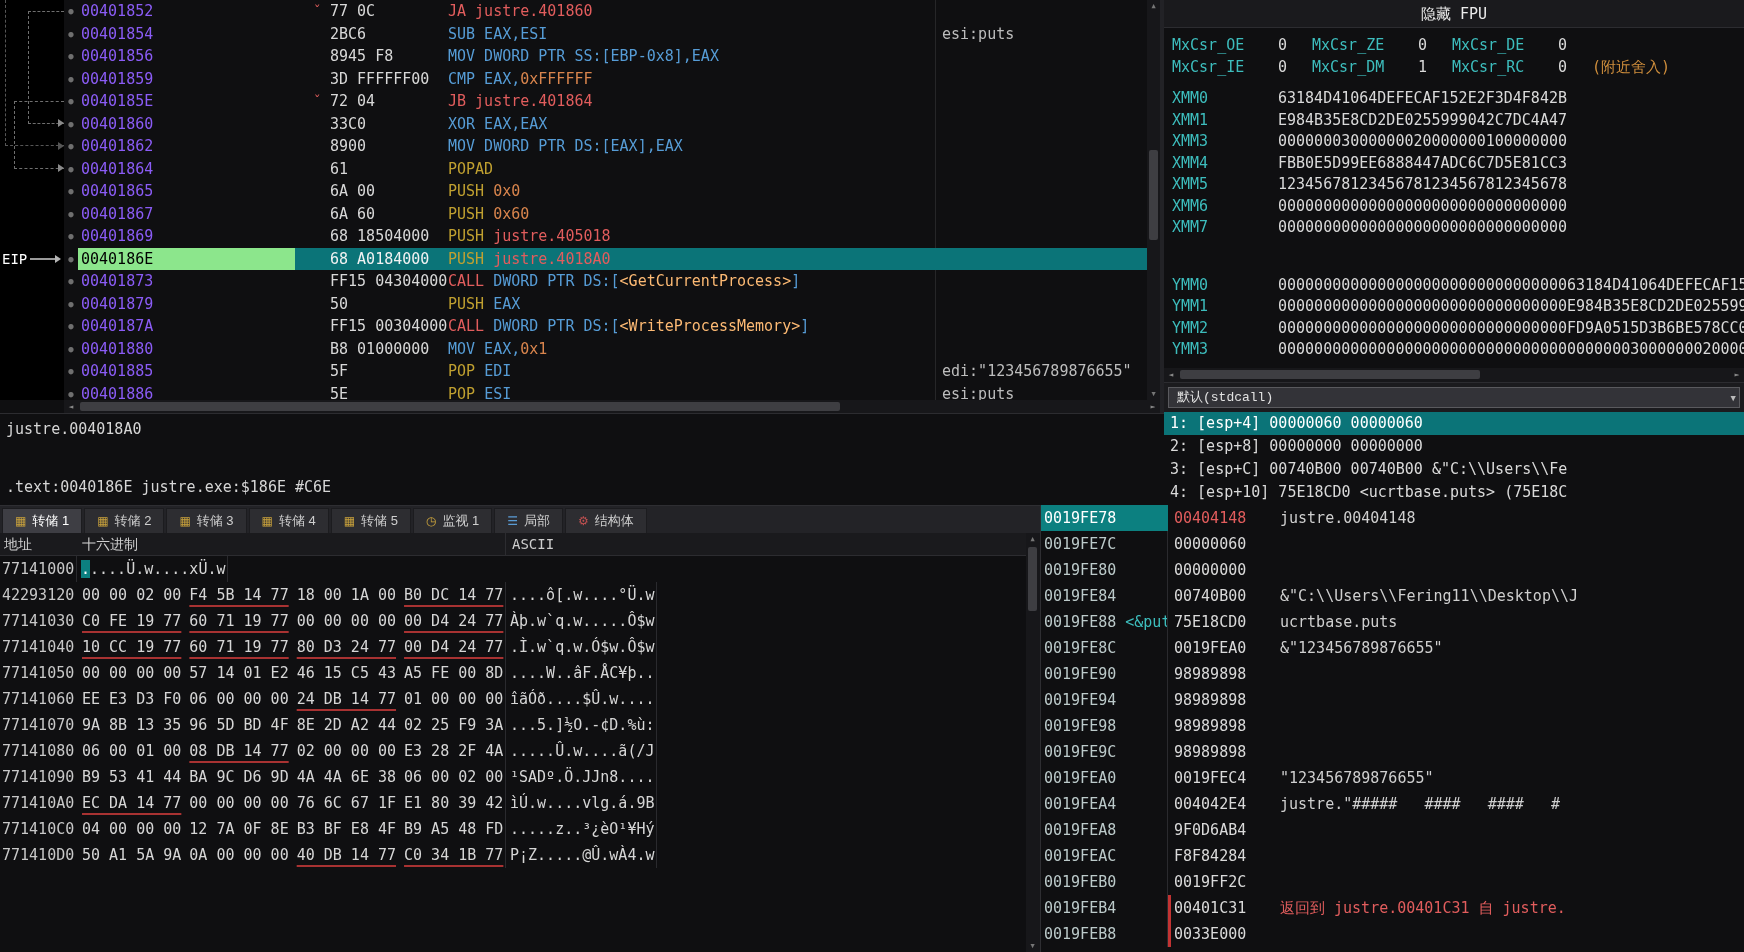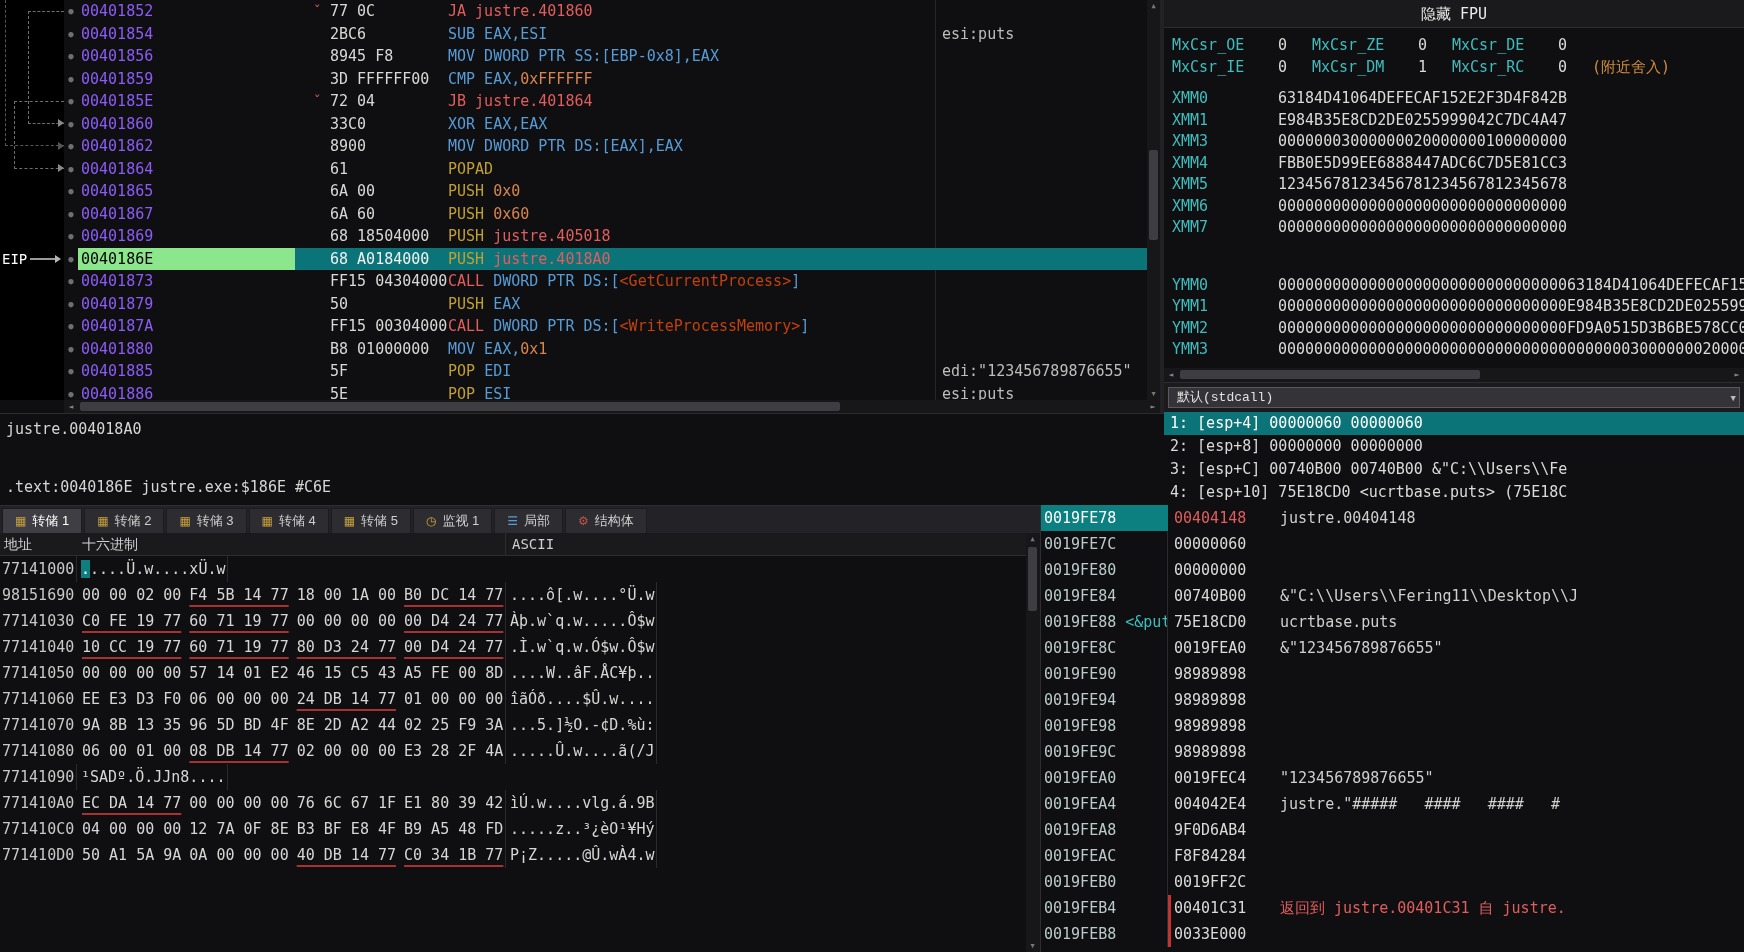--- a/index.html
+++ b/index.html
@@ -14,21 +14,21 @@
 .c-bp{width:14px;text-align:center;font-size:9px;color:#6f6f6f;flex:none}
 .c-addr{width:217px;padding-left:3px;color:#8b5cf6;flex:none;overflow:hidden}
 .c-mid{width:153px;position:relative;padding-left:35px;flex:none;overflow:hidden;color:#d8d8d8}
 .jump-marker{position:absolute;left:18px;top:0;color:#e25d5d;font-size:14px}
 .c-instr{width:487px;flex:none;overflow:hidden}
 .c-cmt{flex:1;border-left:1px solid #262628;padding-left:6px;color:#bdbdbd;overflow:hidden}
 .sel-row .c-mid,.sel-row .c-instr,.sel-row .c-cmt{background:#0b7478;color:#f2f2f2}
 .sel-row .c-cmt{border-left-color:#0b7478}
 .sel-addr{background:#8ce68c;color:#000 !important}
 .t-b{color:#569cd6}.t-j{color:#e25d5d}.t-p{color:#c0a030}.t-n{color:#d9854d}
-.t-a{color:#e25d5d}.t-f{color:#c2410c}
+.t-a{color:#e25d5d}.t-f{color:#fdba74}
 
 .jlA{position:absolute;left:28px;top:11px;width:36px;height:113px;border-left:1px dashed #6f6f6f;border-top:1px dashed #6f6f6f;border-bottom:1px dashed #6f6f6f}
 .jlB{position:absolute;left:14px;top:101px;width:50px;height:68px;border-left:1px dashed #6f6f6f;border-top:1px dashed #6f6f6f;border-bottom:1px dashed #6f6f6f}
 .jlC{position:absolute;left:5px;top:0;width:59px;height:146px;border-left:1px dashed #565656;border-bottom:1px dashed #565656}
 .arr{position:absolute;width:0;height:0;border-top:4px solid transparent;border-bottom:4px solid transparent;border-left:6px solid #8a8a8a}
 .eip-label{position:absolute;left:2px;top:248px;color:#fff;font-size:14px;line-height:22px}
 .eip-line{position:absolute;left:30px;top:258px;width:26px;border-top:2px solid #9a9a9a}
 
 .vscroll{position:absolute;left:1147px;top:0;width:13px;height:400px;background:#17171a;z-index:4}
 .vthumb{position:absolute;left:2px;width:9px;background:#3e3e42;border-radius:2px}
@@ -227,28 +227,28 @@
       </div>
     </div>
 
   <div class="dump-head">
     <span class="dh-addr">地址</span>
     <span class="dh-hex">十六进制</span>
     <span class="dh-ascii">ASCII</span>
   </div>
   <div class="dump">
       <div class="dump-row"><span class="d-addr">77141000</span><span class="d-ascii"><span class="hl">.</span>....Ü.w....xÜ.w</span></div>
-      <div class="dump-row"><span class="d-addr">98151690</span><span class="d-hex"><span class="d-group">00 00 02 00</span><span class="d-group u">F4 5B 14 77</span><span class="d-group">18 00 1A 00</span><span class="d-group u">B0 DC 14 77</span></span><span class="d-ascii">....ô[.w....°Ü.w</span></div>
+      <div class="dump-row"><span class="d-addr">42293120</span><span class="d-hex"><span class="d-group">00 00 02 00</span><span class="d-group u">F4 5B 14 77</span><span class="d-group">18 00 1A 00</span><span class="d-group u">B0 DC 14 77</span></span><span class="d-ascii">....ô[.w....°Ü.w</span></div>
       <div class="dump-row"><span class="d-addr">77141030</span><span class="d-hex"><span class="d-group u">C0 FE 19 77</span><span class="d-group u">60 71 19 77</span><span class="d-group">00 00 00 00</span><span class="d-group u">00 D4 24 77</span></span><span class="d-ascii">Àþ.w`q.w.....Ô$w</span></div>
       <div class="dump-row"><span class="d-addr">77141040</span><span class="d-hex"><span class="d-group u">10 CC 19 77</span><span class="d-group u">60 71 19 77</span><span class="d-group u">80 D3 24 77</span><span class="d-group u">00 D4 24 77</span></span><span class="d-ascii">.Ì.w`q.w.Ó$w.Ô$w</span></div>
       <div class="dump-row"><span class="d-addr">77141050</span><span class="d-hex"><span class="d-group">00 00 00 00</span><span class="d-group">57 14 01 E2</span><span class="d-group">46 15 C5 43</span><span class="d-group">A5 FE 00 8D</span></span><span class="d-ascii">....W..âF.ÅC¥þ..</span></div>
       <div class="dump-row"><span class="d-addr">77141060</span><span class="d-hex"><span class="d-group">EE E3 D3 F0</span><span class="d-group">06 00 00 00</span><span class="d-group u">24 DB 14 77</span><span class="d-group">01 00 00 00</span></span><span class="d-ascii">îãÓð....$Û.w....</span></div>
       <div class="dump-row"><span class="d-addr">77141070</span><span class="d-hex"><span class="d-group">9A 8B 13 35</span><span class="d-group">96 5D BD 4F</span><span class="d-group">8E 2D A2 44</span><span class="d-group">02 25 F9 3A</span></span><span class="d-ascii">...5.]½O.-¢D.%ù:</span></div>
       <div class="dump-row"><span class="d-addr">77141080</span><span class="d-hex"><span class="d-group">06 00 01 00</span><span class="d-group u">08 DB 14 77</span><span class="d-group">02 00 00 00</span><span class="d-group">E3 28 2F 4A</span></span><span class="d-ascii">.....Û.w....ã(/J</span></div>
-      <div class="dump-row"><span class="d-addr">77141090</span><span class="d-ascii">¹SADº.Ö.JJn8....</span></div>
+      <div class="dump-row"><span class="d-addr">77141090</span><span class="d-hex"><span class="d-group">B9 53 41 44</span><span class="d-group">BA 9C D6 9D</span><span class="d-group">4A 4A 6E 38</span><span class="d-group">06 00 02 00</span></span><span class="d-ascii">¹SADº.Ö.JJn8....</span></div>
       <div class="dump-row"><span class="d-addr">771410A0</span><span class="d-hex"><span class="d-group u">EC DA 14 77</span><span class="d-group">00 00 00 00</span><span class="d-group">76 6C 67 1F</span><span class="d-group">E1 80 39 42</span></span><span class="d-ascii">ìÚ.w....vlg.á.9B</span></div>
       <div class="dump-row"><span class="d-addr">771410C0</span><span class="d-hex"><span class="d-group">04 00 00 00</span><span class="d-group">12 7A 0F 8E</span><span class="d-group">B3 BF E8 4F</span><span class="d-group">B9 A5 48 FD</span></span><span class="d-ascii">.....z..³¿èO¹¥Hý</span></div>
       <div class="dump-row"><span class="d-addr">771410D0</span><span class="d-hex"><span class="d-group">50 A1 5A 9A</span><span class="d-group">0A 00 00 00</span><span class="d-group u">40 DB 14 77</span><span class="d-group u">C0 34 1B 77</span></span><span class="d-ascii">P¡Z.....@Û.wÀ4.w</span></div>
     </div>
   <div class="dump-vscroll">
     <div class="vs-arrow" style="top:0">▲</div>
     <div class="vthumb" style="top:14px;height:64px"></div>
     <div class="vs-arrow" style="bottom:0">▼</div>
   </div>
 

